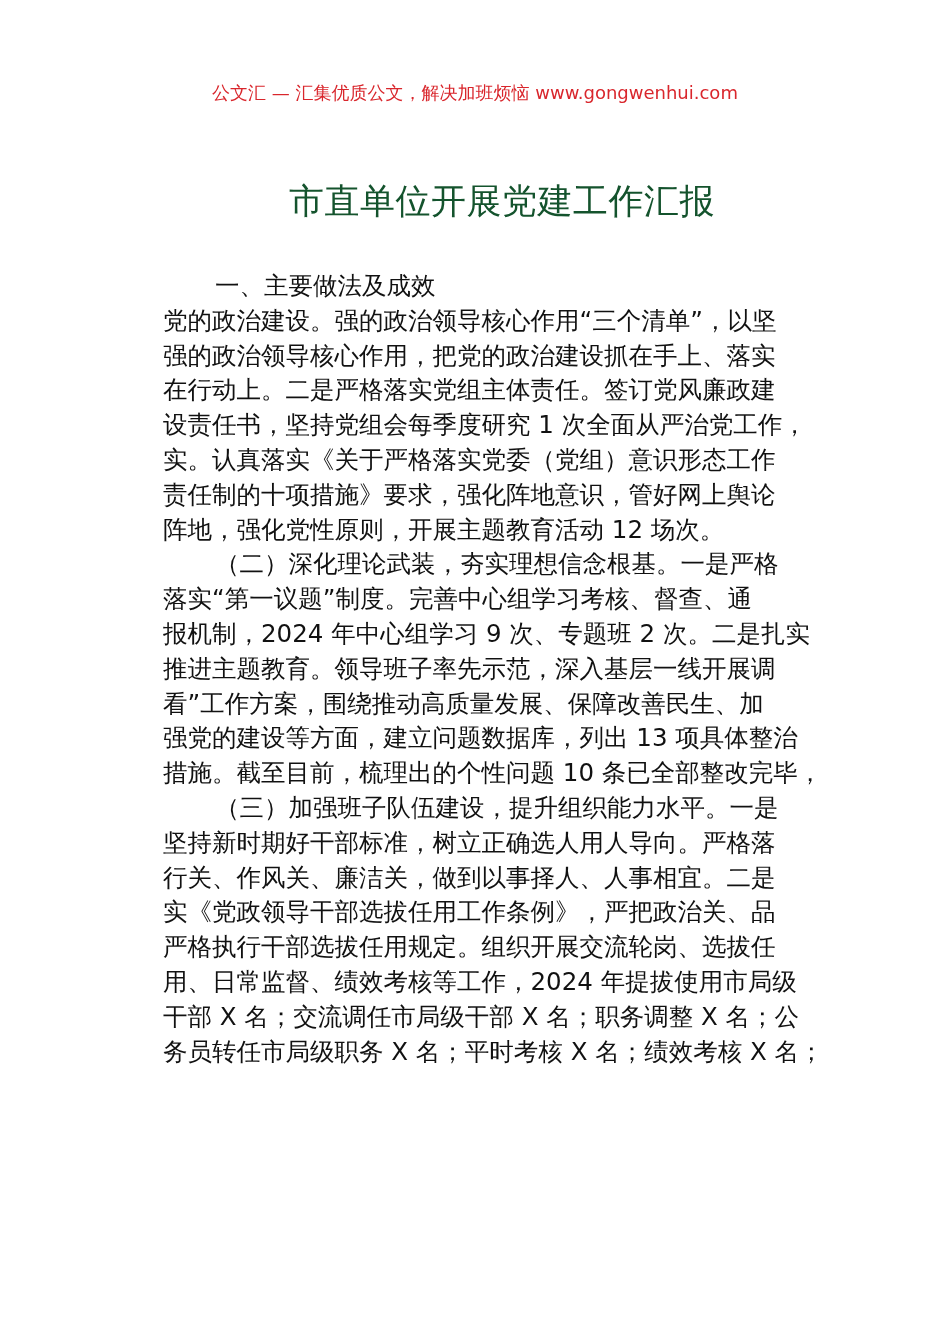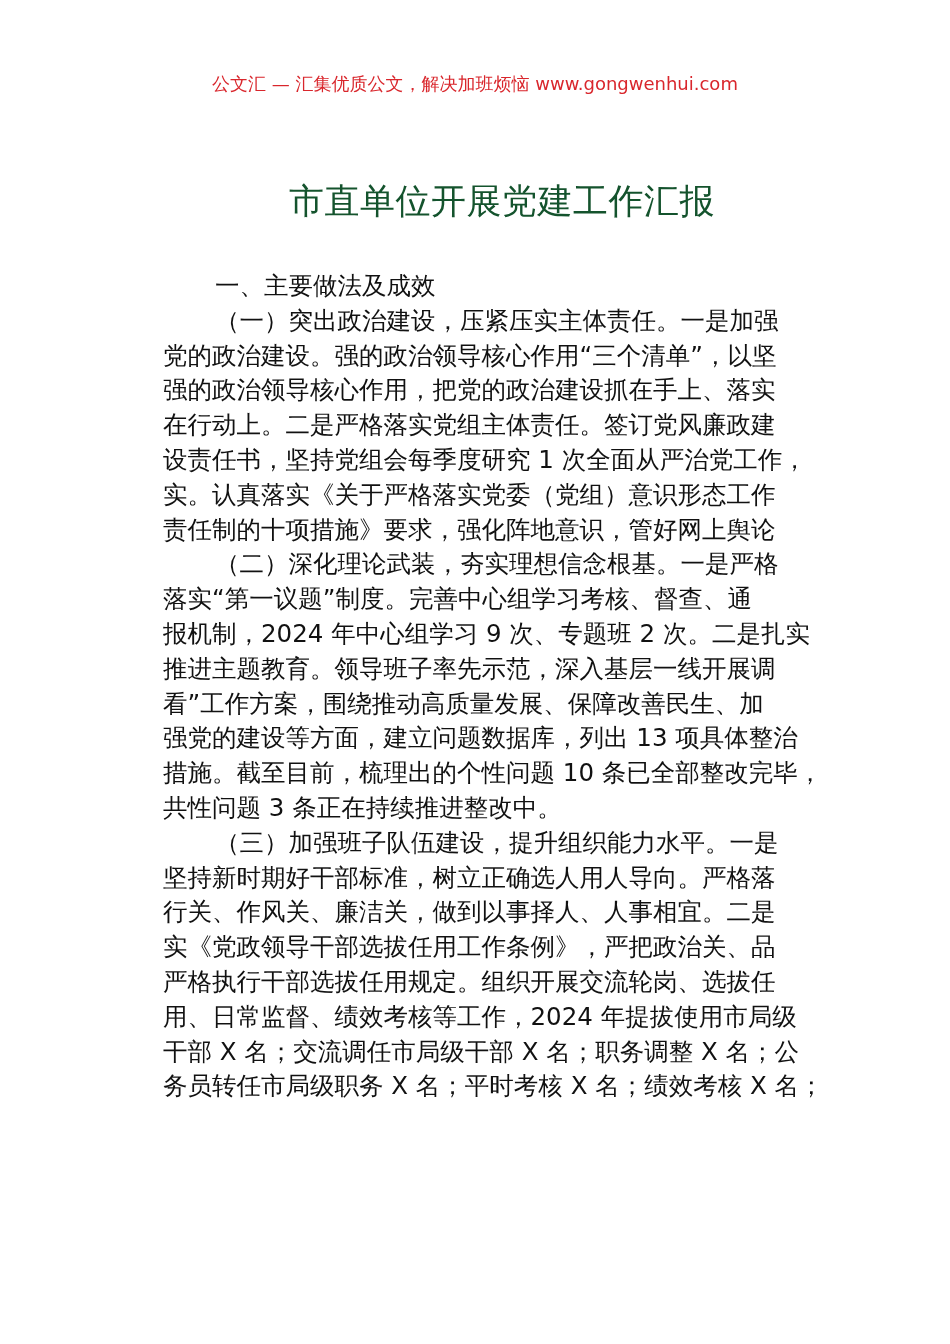--- a/index.html
+++ b/index.html
@@ -10,21 +10,21 @@
     body {
       width: 950px;
       height: 1344px;
       position: relative;
       overflow: hidden;
       font-family: "DejaVu Sans", "Liberation Sans", sans-serif;
       color: #111111;
     }
     .header-banner {
       position: absolute;
-      top: 71px;
+      top: 80px;
       left: 0;
       width: 950px;
       text-align: center;
       font-size: 18px;
       line-height: 26px;
       color: #d9262c;
       white-space: nowrap;
     }
     .doc-title {
       position: absolute;
@@ -59,35 +59,34 @@
   </style>
 </head>
 <body>
 
 <div class="header-banner">公文汇 — 汇集优质公文，解决加班烦恼 www.gongwenhui.com</div>
 
 <div class="doc-title">市直单位开展党建工作汇报</div>
 
 <div class="doc-body" id="doc-body">
     <span class="line indent">一、主要做法及成效</span>
-    <span class="line indent">（一）突出政治建设，压紧压实主体责任。一是加强</span>
     <span class="line">党的政治建设。强的政治领导核心作用“三个清单”，以坚</span>
     <span class="line">强的政治领导核心作用，把党的政治建设抓在手上、落实</span>
     <span class="line">在行动上。二是严格落实党组主体责任。签订党风廉政建</span>
     <span class="line">设责任书，坚持党组会每季度研究 1 次全面从严治党工作，</span>
     <span class="line">实。认真落实《关于严格落实党委（党组）意识形态工作</span>
     <span class="line">责任制的十项措施》要求，强化阵地意识，管好网上舆论</span>
+    <span class="line">阵地，强化党性原则，开展主题教育活动 12 场次。</span>
     <span class="line indent">（二）深化理论武装，夯实理想信念根基。一是严格</span>
     <span class="line">落实“第一议题”制度。完善中心组学习考核、督查、通</span>
     <span class="line">报机制，2024 年中心组学习 9 次、专题班 2 次。二是扎实</span>
     <span class="line">推进主题教育。领导班子率先示范，深入基层一线开展调</span>
     <span class="line">看”工作方案，围绕推动高质量发展、保障改善民生、加</span>
     <span class="line">强党的建设等方面，建立问题数据库，列出 13 项具体整治</span>
     <span class="line">措施。截至目前，梳理出的个性问题 10 条已全部整改完毕，</span>
-    <span class="line">共性问题 3 条正在持续推进整改中。</span>
     <span class="line indent">（三）加强班子队伍建设，提升组织能力水平。一是</span>
     <span class="line">坚持新时期好干部标准，树立正确选人用人导向。严格落</span>
     <span class="line">行关、作风关、廉洁关，做到以事择人、人事相宜。二是</span>
     <span class="line">实《党政领导干部选拔任用工作条例》，严把政治关、品</span>
     <span class="line">严格执行干部选拔任用规定。组织开展交流轮岗、选拔任</span>
     <span class="line">用、日常监督、绩效考核等工作，2024 年提拔使用市局级</span>
     <span class="line">干部 X 名；交流调任市局级干部 X 名；职务调整 X 名；公</span>
     <span class="line">务员转任市局级职务 X 名；平时考核 X 名；绩效考核 X 名；</span>
   </div>
 

